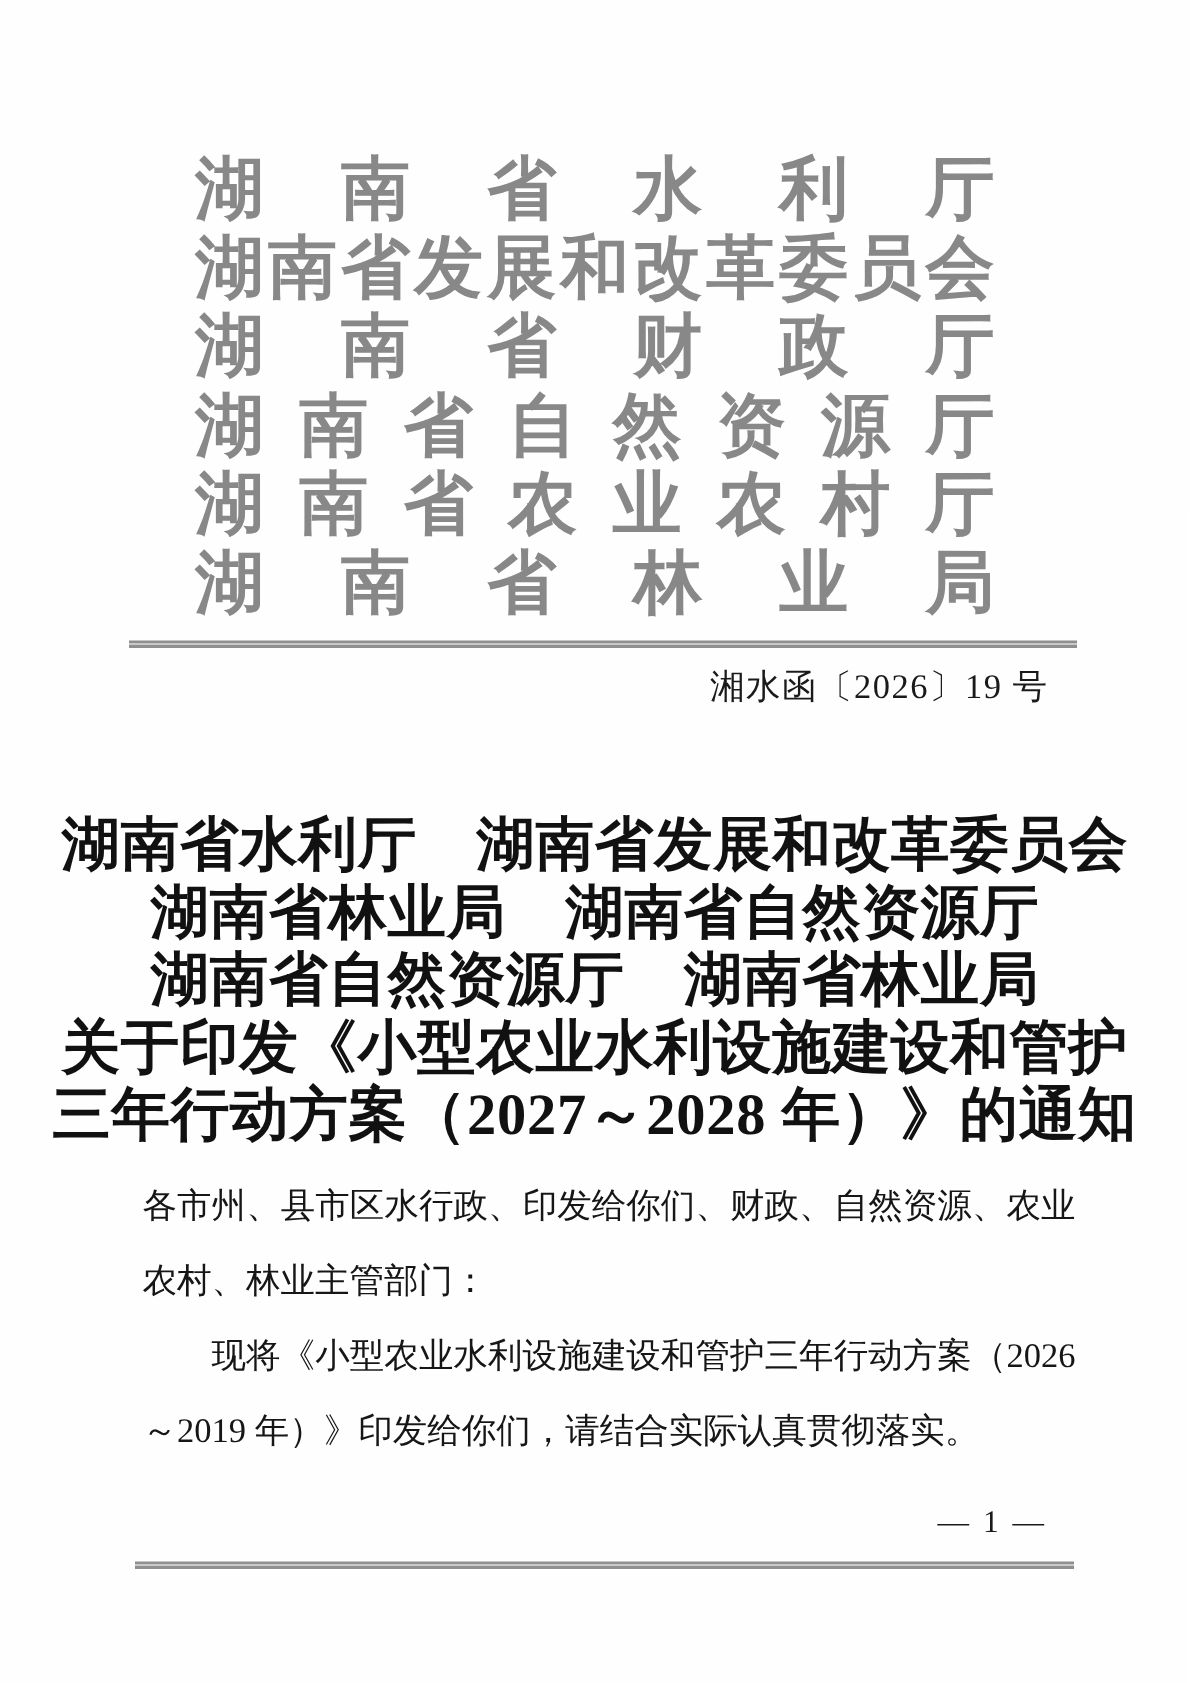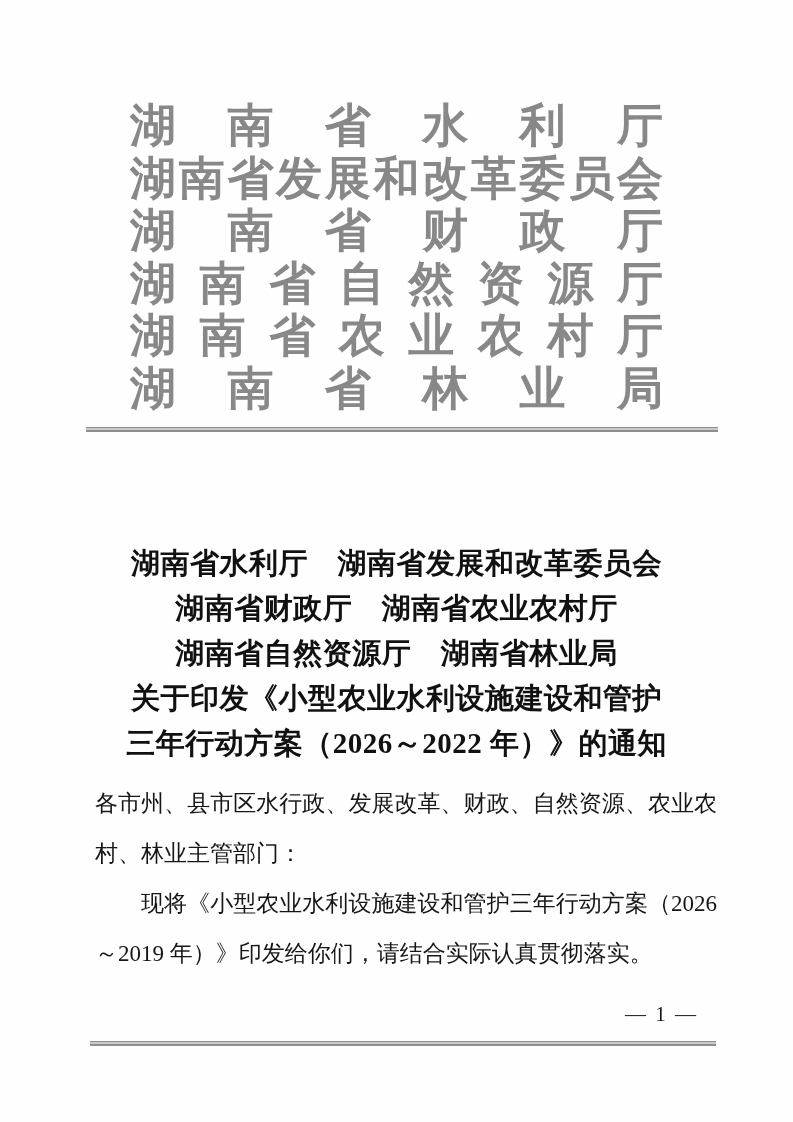--- a/index.html
+++ b/index.html
@@ -60,21 +60,21 @@
 
   
   .title-block {
     position: absolute;
     top: 541px;
     left: 0;
     width: 793px;
     text-align: center;
   }
   .title-line {
-    font-size: 29px;
+    font-size: 39px;
     line-height: 45px;
     font-weight: bold;
     color: #111111;
     letter-spacing: 0.5px;
     white-space: nowrap;
   }
 
   
   .body-block {
     position: absolute;
@@ -160,31 +160,32 @@
         <span>南</span>
         <span>省</span>
         <span>林</span>
         <span>业</span>
         <span>局</span>
       </div>
   </div>
 
   <div class="rule rule-top"></div>
 
+  <div class="doc-number">湘水函〔2026〕19 号</div>
 
   <div class="title-block">
     <div class="title-line">湖南省水利厅　湖南省发展和改革委员会</div>
-    <div class="title-line">湖南省财政厅　湖南省农业农村厅</div>
+    <div class="title-line">湖南省林业局　湖南省自然资源厅</div>
     <div class="title-line">湖南省自然资源厅　湖南省林业局</div>
     <div class="title-line">关于印发《小型农业水利设施建设和管护</div>
-    <div class="title-line">三年行动方案（2026～2022 年）》的通知</div>
+    <div class="title-line">三年行动方案（2027～2028 年）》的通知</div>
   </div>
 
   <div class="body-block">
-    <p>各市州、县市区水行政、发展改革、财政、自然资源、农业农村、林业主管部门：</p>
+    <p>各市州、县市区水行政、印发给你们、财政、自然资源、农业农村、林业主管部门：</p>
     <p class="indent">现将《小型农业水利设施建设和管护三年行动方案（2026～2019 年）》印发给你们，请结合实际认真贯彻落实。</p>
   </div>
 
   <div class="page-number">— 1 —</div>
 
   <div class="rule rule-bottom"></div>
 
 </div>
 
 </body></html>

